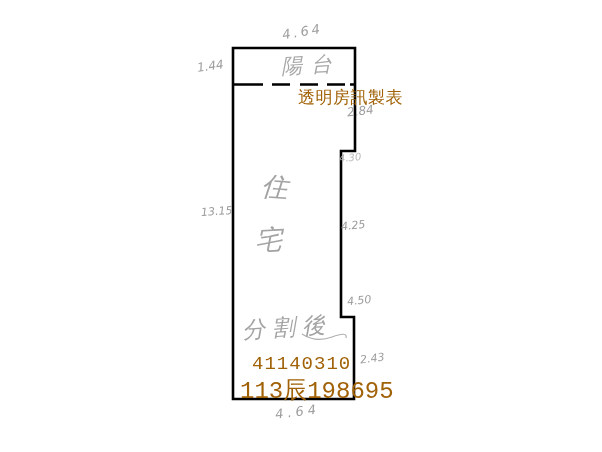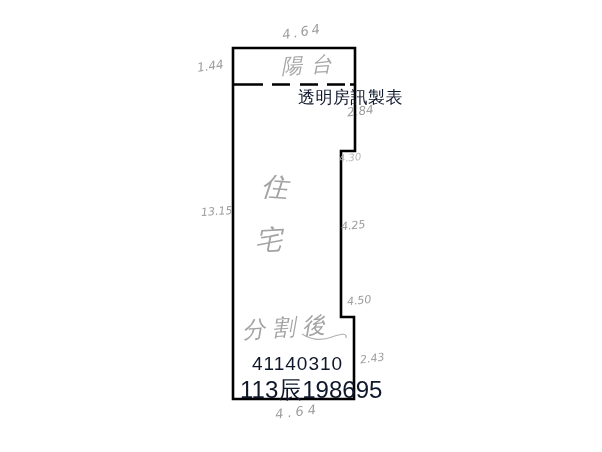--- a/index.html
+++ b/index.html
@@ -16,22 +16,22 @@
     overflow: hidden;
   }
   #plan-svg {
     position: absolute;
     left: 0;
     top: 0;
   }
   .abs { position: absolute; white-space: nowrap; }
   
   .printed {
-    font-family: Liberation Sans, sans-serif;
-    color: #0f172a;
+    font-family: Liberation Mono, monospace;
+    color: #a16207;
   }
   .watermark {
     left: 298px; top: 86px;
     font-size: 17px;
     letter-spacing: 0.5px;
   }
   .parcel-no {
     left: 252px; top: 353px;
     font-size: 19px;
     letter-spacing: 1px;

